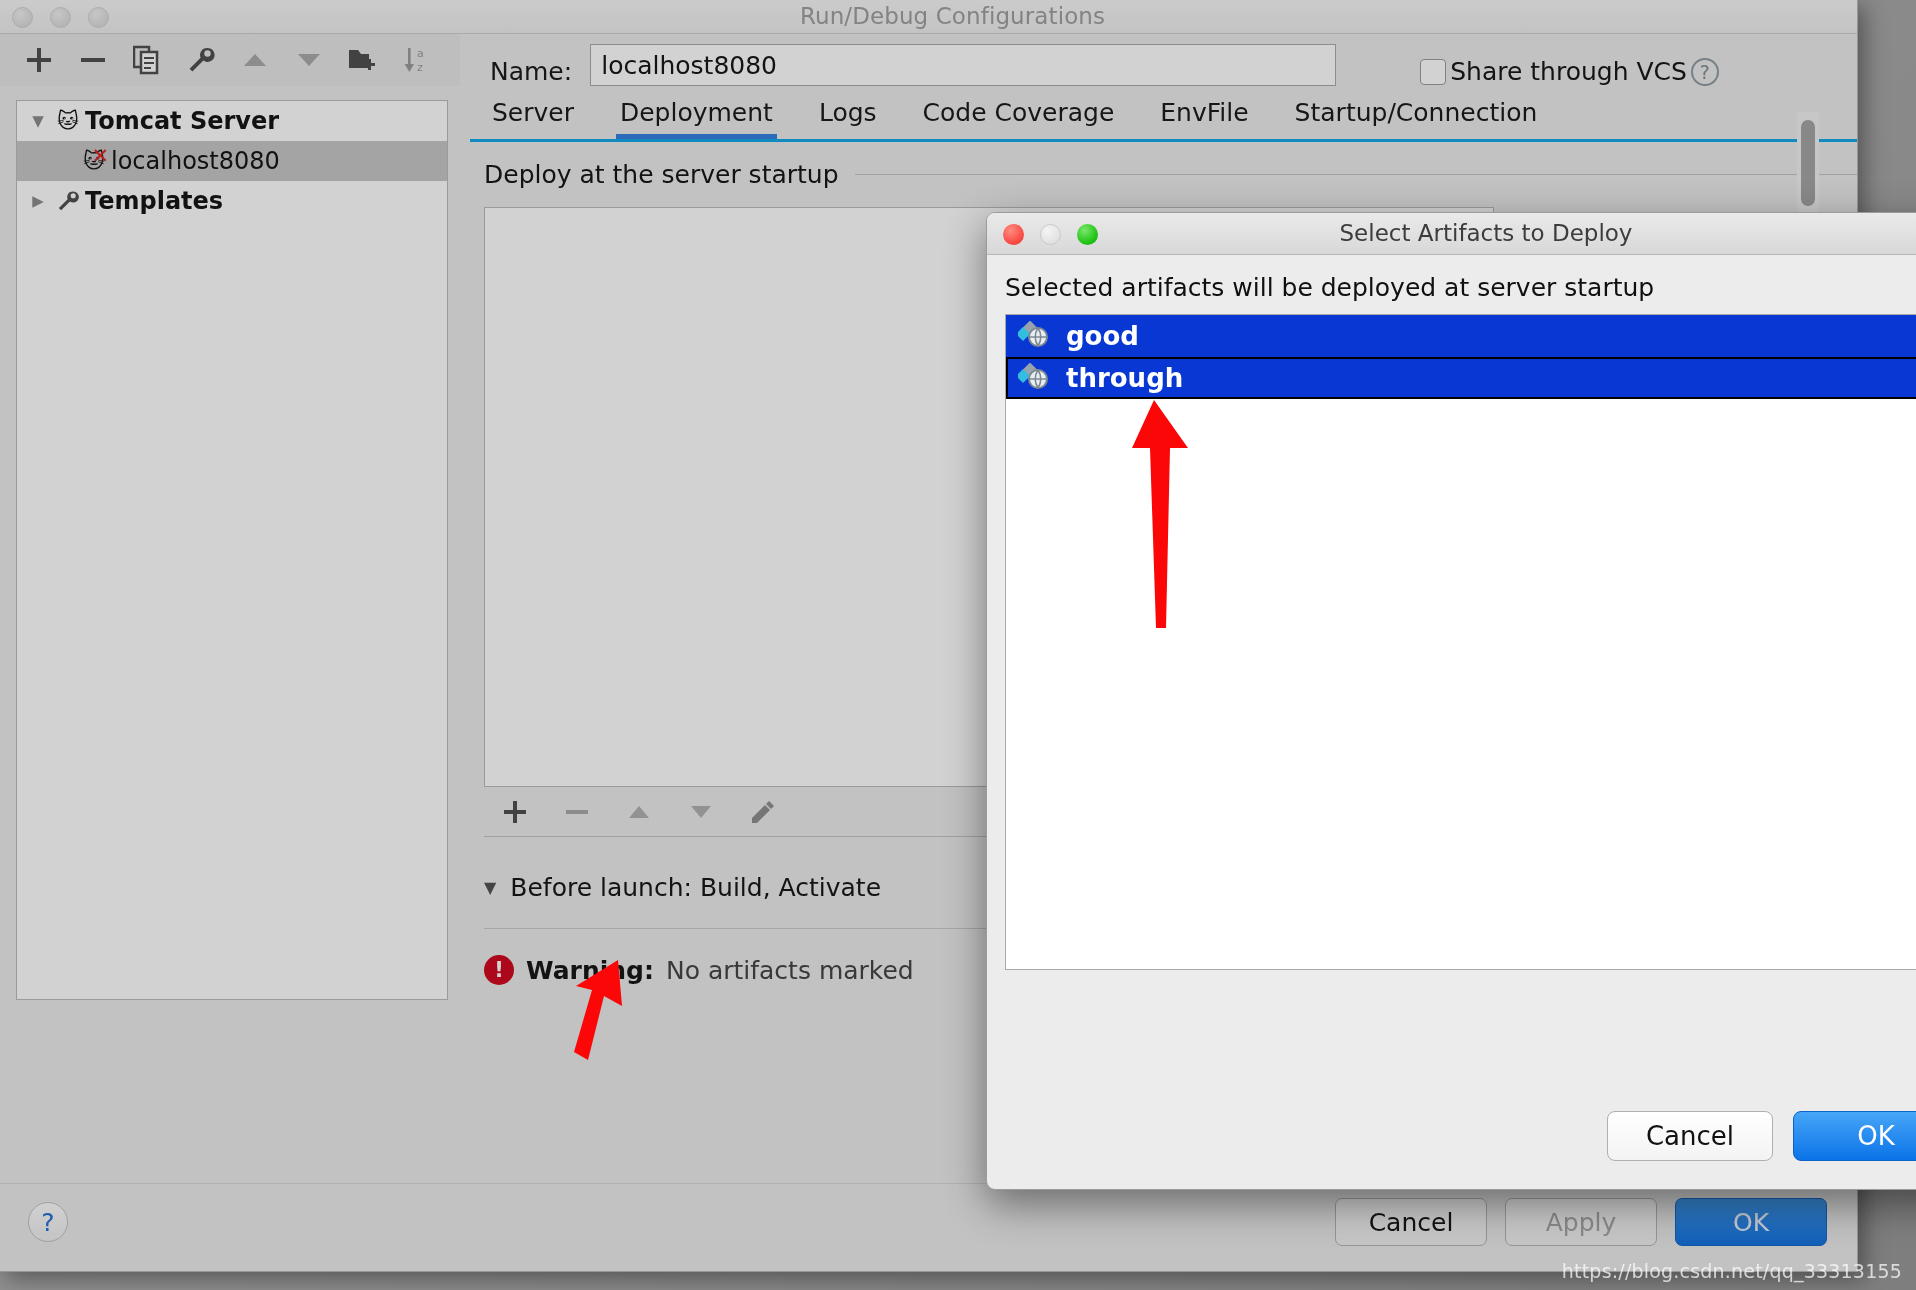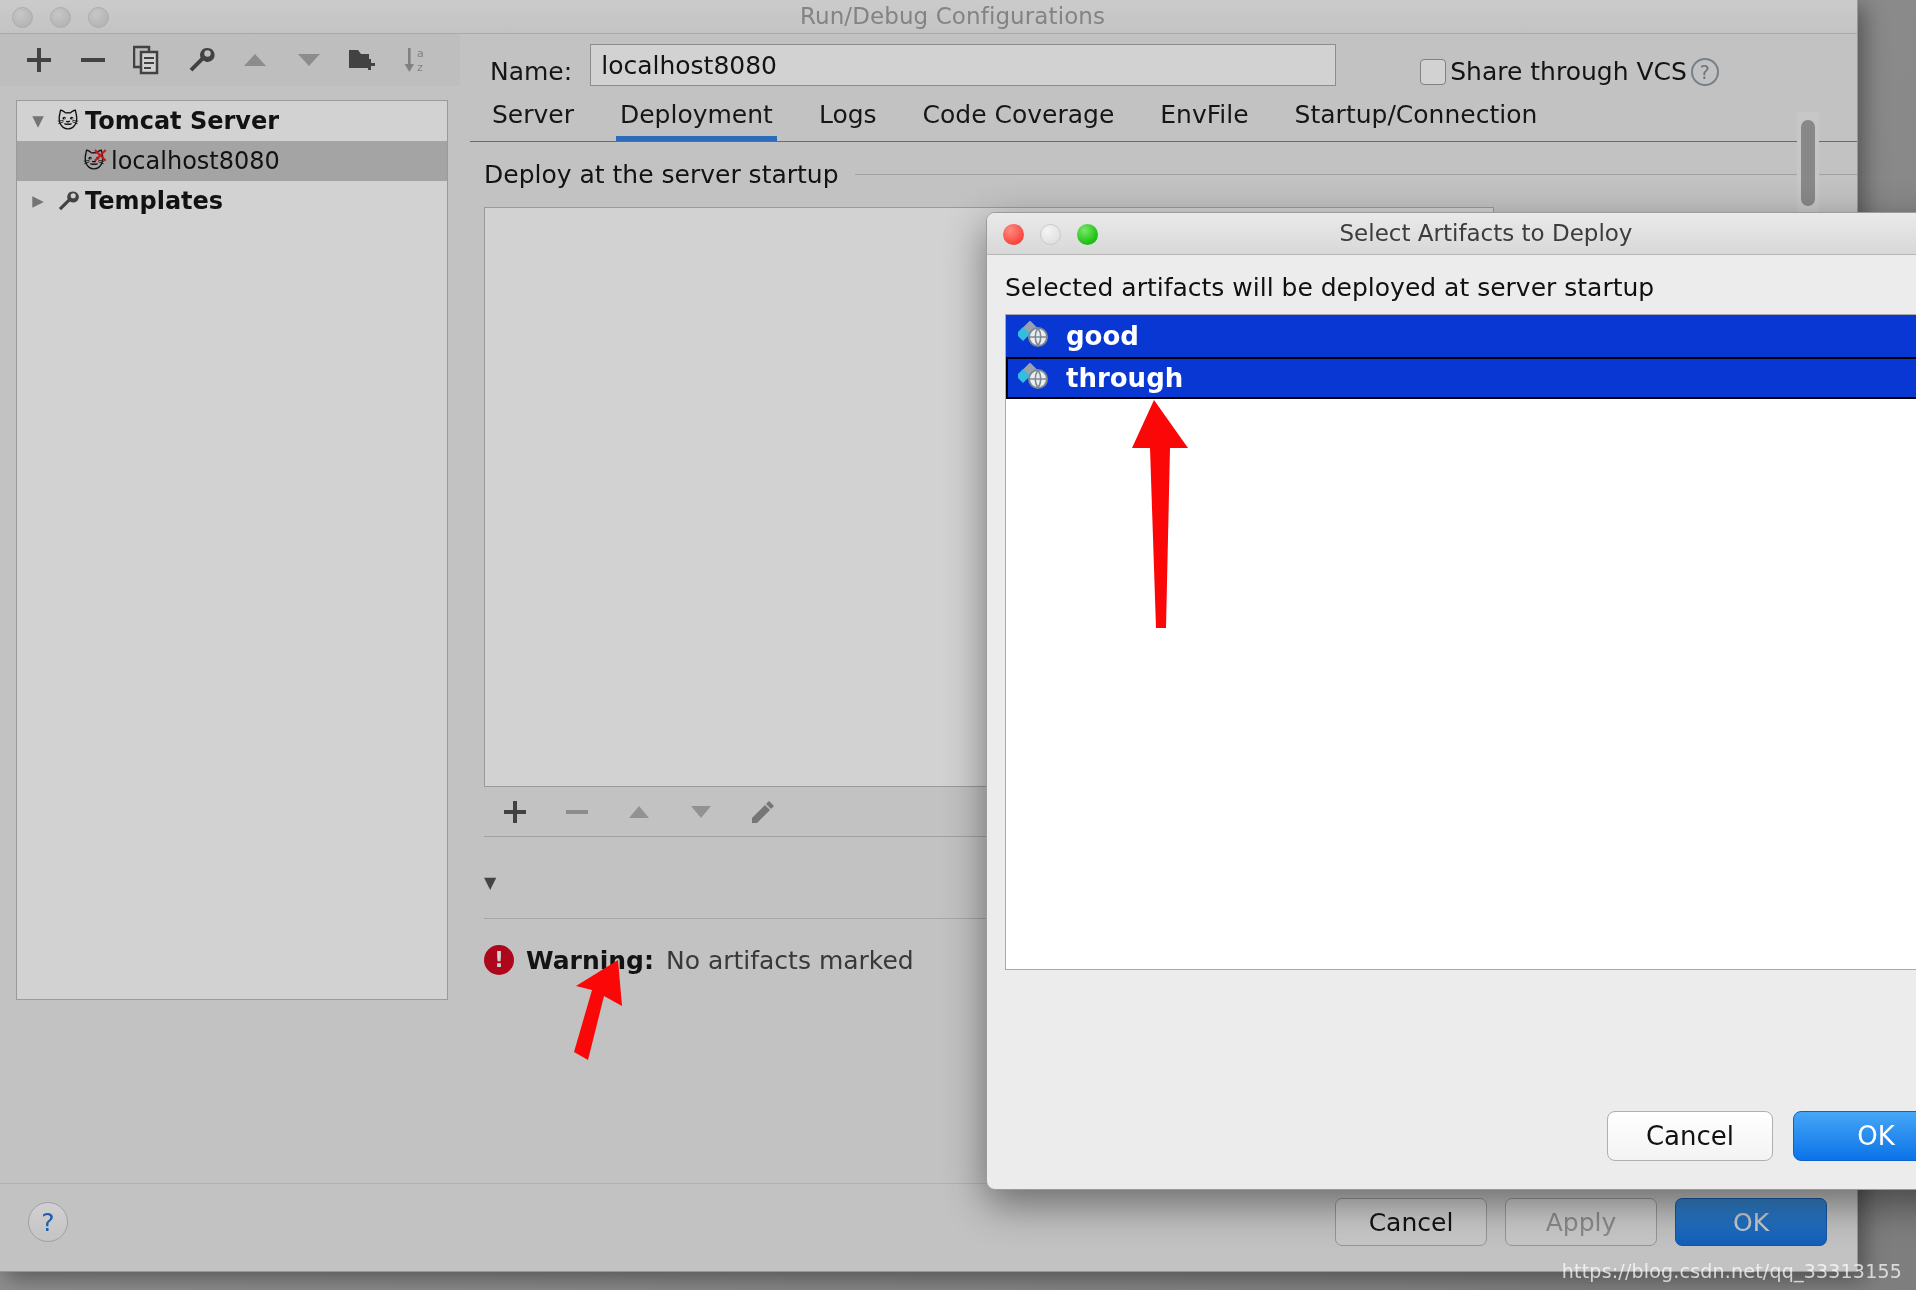--- a/index.html
+++ b/index.html
@@ -80,21 +80,21 @@
   .vcs-wrap { display: flex; align-items: center; gap: 4px; margin-left: 84px; }
   .chk { width: 26px; height: 26px; background: #fff; border: 1px solid #9a9a9a; border-radius: 4px; }
   .vcs-label { font-size: 25px; color: #111; }
   .help-circle {
     width: 28px; height: 28px; border-radius: 50%; border: 2px solid #8d9aa2;
     color: #7e8b93; font-size: 19px; display: flex; align-items: center; justify-content: center;
   }
 
   
   .tabs { display: flex; align-items: flex-end; height: 56px; padding-left: 18px; gap: 38px;
-          border-bottom: 1px solid #0ea5e9; }
+          border-bottom: 3px solid #0ea5e9; }
   .tab { position: relative; font-size: 25px; color: #141414; padding: 0 4px 12px 4px; cursor: default; }
   .tab.active::after {
     content: ""; position: absolute; left: 0; right: 0; bottom: 0; height: 5px; background: #2f7fe0;
   }
 
   
   .content { position: relative; padding: 18px 0 0 14px; }
   .sec-head { display: flex; align-items: center; gap: 16px; }
   .sec-title { font-size: 25px; color: #0f0f0f; white-space: nowrap; }
   .sec-rule { flex: 1; height: 1px; background: #c4c4c4; }
@@ -356,20 +356,21 @@
           <div class="dt-btn">
             <svg width="26" height="26" viewBox="0 0 26 26">
               <path d="M19 2l5 5-3 3-5-5z" fill="#8c8c8c"></path>
               <path d="M15 6l5 5L7 24H2v-5z" fill="#8c8c8c"></path>
             </svg>
           </div>
         </div>
 
         <div class="before-launch">
           <span class="bl-tri">▼</span>
+          <span>Before launch: Build, Activate</span>
         </div>
 
         <div class="warn-rule"></div>
 
         <div class="warn-row">
           <span class="warn-ico">!</span>
           <span class="warn-strong">Warning:</span>
           <span class="warn-text">No artifacts marked</span>
         </div>
       </div>

